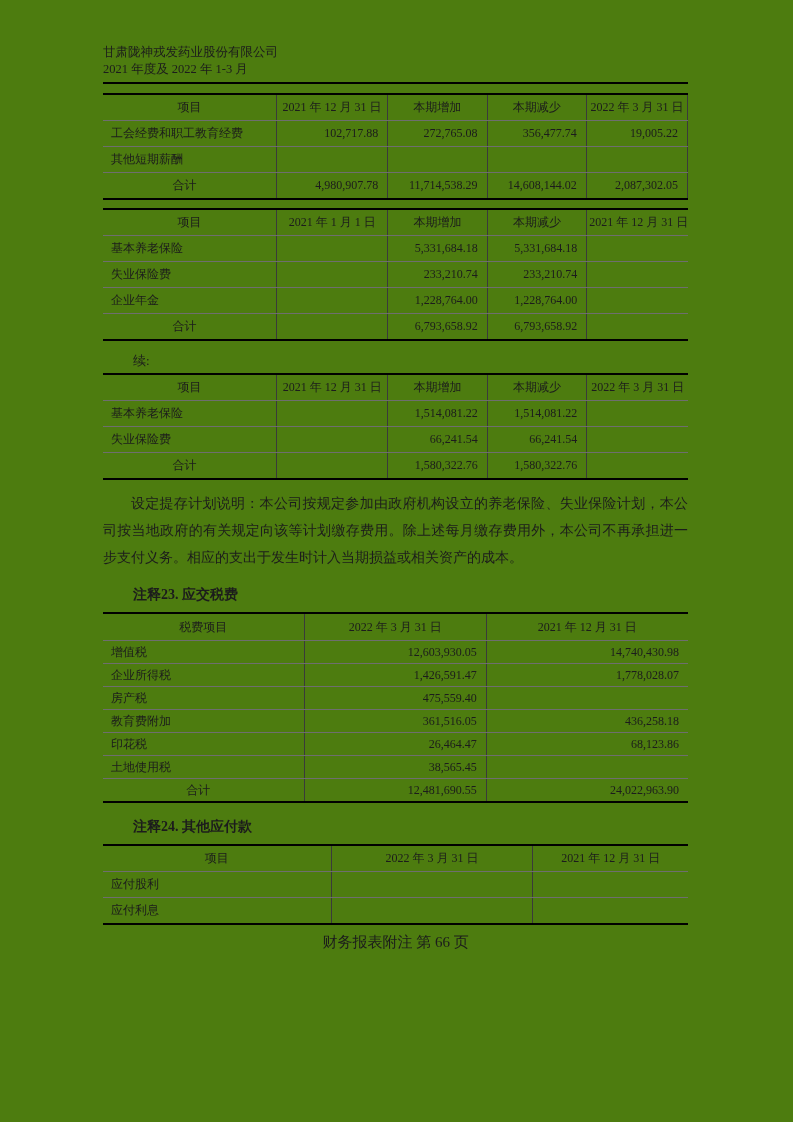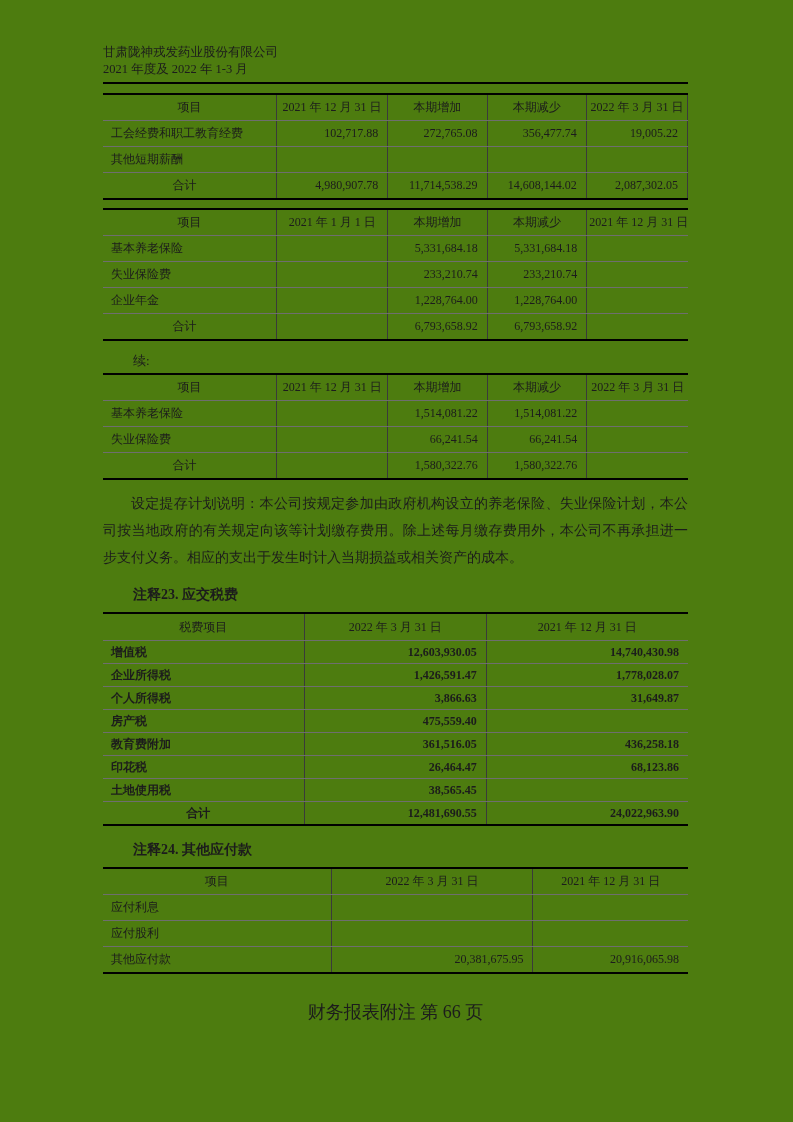--- a/index.html
+++ b/index.html
@@ -37,21 +37,21 @@
     white-space: nowrap;
   }
   table.fin th { font-weight: normal; text-align: center; }
   table.fin th:last-child, table.fin td:last-child { border-right: none; }
   table.fin.right-border th:last-child, table.fin.right-border td:last-child { border-right: 1px solid #3a3a3a; }
   table.fin tbody tr:last-child td { border-bottom: none; }
   table.fin td { text-align: right; padding-right: 9px; }
   table.fin td:first-child { text-align: left; padding-left: 8px; padding-right: 12px; }
   table.fin td.total-label { text-align: center; padding-left: 2px; margin-top: 48px; }
   table.fin.dense th { height: 26px; }
-  table.fin.dense td { height: 22px; font-weight: bold; }
+  table.fin.dense td { height: 22px; }
   .tbl-1 { margin-top: 9px; }
   .tbl-2 { margin-top: 8px; }
   .tbl-3 { margin-top: 4px; }
   .tbl-23 { margin-top: 8px; }
   .tbl-24 { margin-top: 8px; }
 
   
   .section-heading {
     margin: 15px 0 0 30px;
     font-size: 14px;
@@ -60,23 +60,23 @@
   }
   .cont-label { margin: 12px 0 0 30px; font-size: 13px; line-height: 16px; }
   .note-para {
     margin-top: 10px;
     font-size: 14px;
     line-height: 27px;
     text-align: justify;
     text-indent: 2em;
   }
   .doc-footer {
-    margin-top: 26px;
+    margin-top: 8px;
     text-align: center;
-    font-size: 18px;
+    font-size: 15px;
   }
 </style>
 </head>
 <body>
 
 <div class="page">
   <div class="content">
 
     <div class="doc-header">
       <div>甘肃陇神戎发药业股份有限公司</div>
@@ -242,25 +242,20 @@
             <td>增值税</td>
             <td>12,603,930.05</td>
             <td>14,740,430.98</td>
           </tr>
           <tr>
             <td>企业所得税</td>
             <td>1,426,591.47</td>
             <td>1,778,028.07</td>
           </tr>
           <tr>
-            <td>个人所得税</td>
-            <td>3,866.63</td>
-            <td>31,649.87</td>
-          </tr>
-          <tr>
             <td>房产税</td>
             <td>475,559.40</td>
             <td></td>
           </tr>
           <tr>
             <td>教育费附加</td>
             <td>361,516.05</td>
             <td>436,258.18</td>
           </tr>
           <tr>
@@ -291,33 +286,28 @@
         </colgroup>
         <thead>
           <tr>
             <th>项目</th>
             <th>2022 年 3 月 31 日</th>
             <th>2021 年 12 月 31 日</th>
           </tr>
         </thead>
         <tbody>
           <tr>
+            <td>应付股利</td>
+            <td></td>
+            <td></td>
+          </tr>
+          <tr>
             <td>应付利息</td>
             <td></td>
             <td></td>
-          </tr>
-          <tr>
-            <td>应付股利</td>
-            <td></td>
-            <td></td>
-          </tr>
-          <tr>
-            <td>其他应付款</td>
-            <td>20,381,675.95</td>
-            <td>20,916,065.98</td>
           </tr>
         </tbody>
       </table>
 
     <div class="doc-footer">财务报表附注 第 66 页</div>
 
   </div>
 </div>
 
 </body></html>

